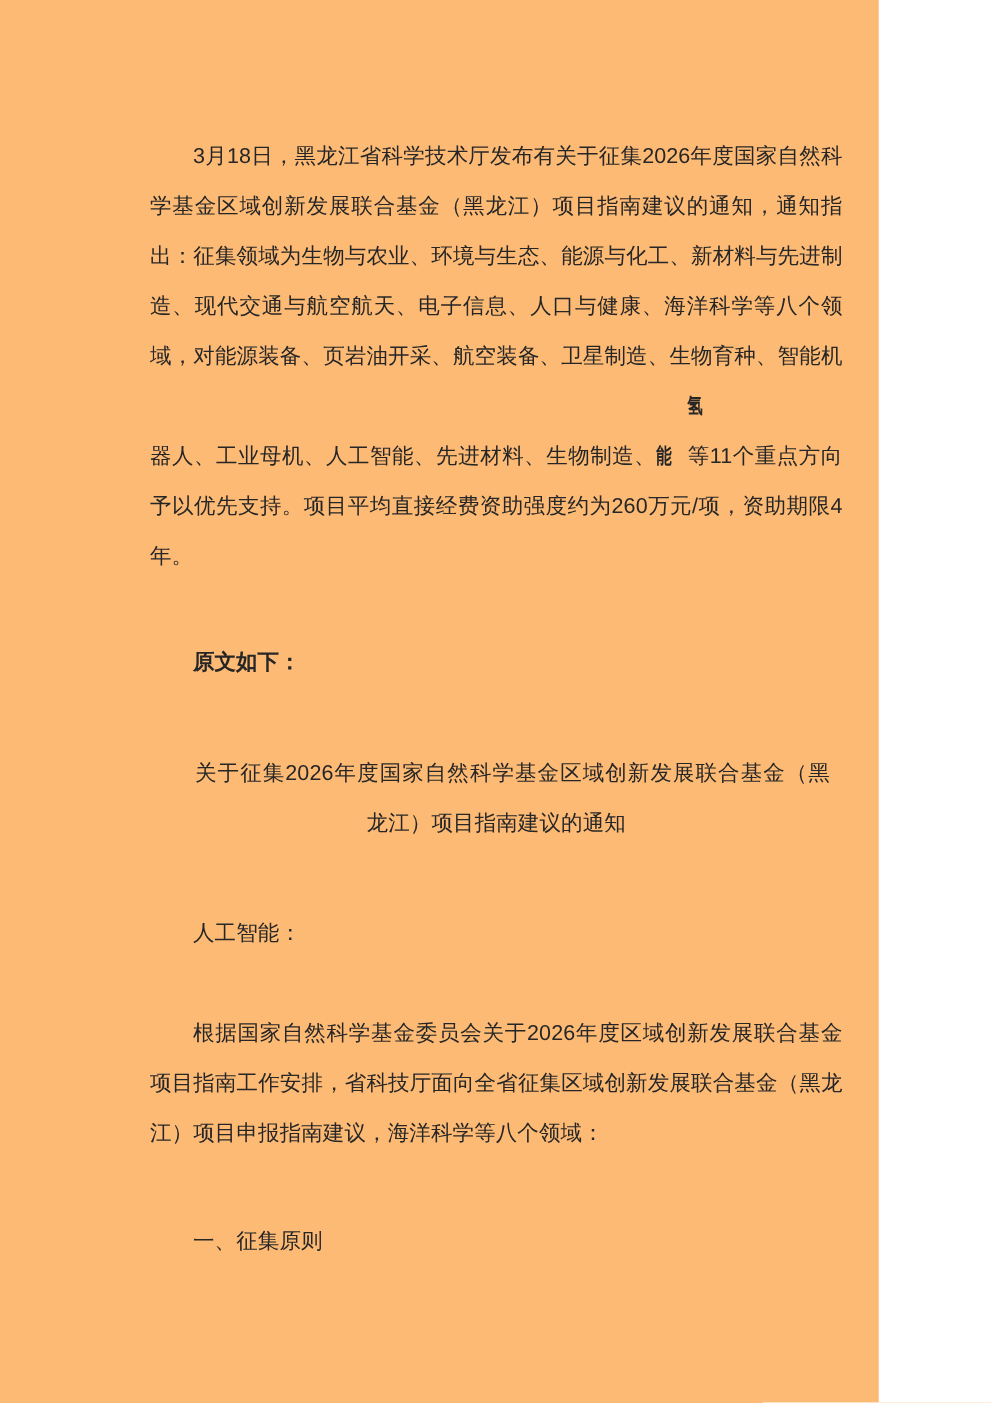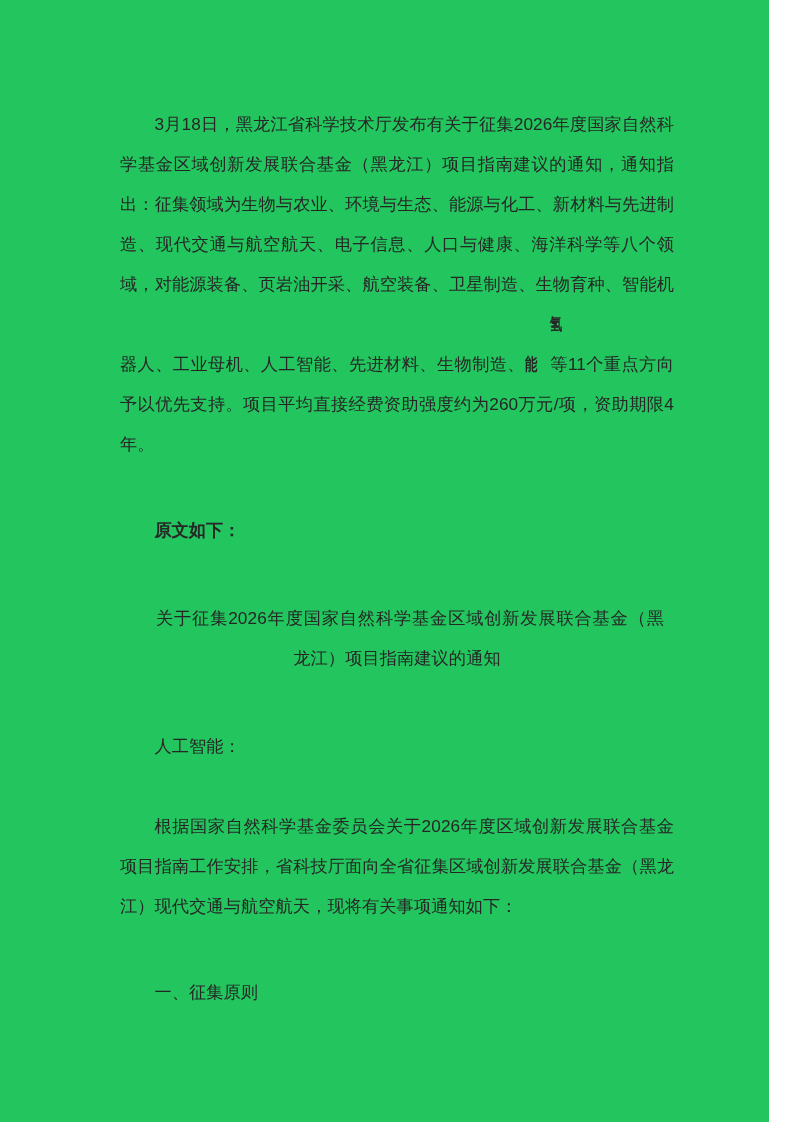--- a/index.html
+++ b/index.html
@@ -12,23 +12,23 @@
     width: 793px;
     height: 1122px;
     overflow: hidden;
     font-family: "Liberation Sans", "DejaVu Sans", sans-serif;
     color: #262626;
     -webkit-font-smoothing: antialiased;
   }
 
   .page {
     position: relative;
-    width: 769px;
+    width: 703px;
     height: 1122px;
-    background: #22c55e;
+    background: #fdba74;
     box-sizing: border-box;
   }
 
   .content {
     position: absolute;
     left: 120px;
     top: 104px;
     width: 554px;
   }
 
@@ -52,20 +52,21 @@
   }
 
   
   .bold-head {
     font-size: 17.2px;
     line-height: 40px;
     font-weight: bold;
     text-indent: 2em;
     margin: 0;
     text-align: left;
+    font-family: Liberation Serif, serif;
   }
 
   
   .doc-title {
     font-size: 17.2px;
     line-height: 40px;
     text-align: center;
     margin: 8px;
     letter-spacing: 0.1px;
     word-break: break-all;
@@ -124,20 +125,20 @@
       <span class="tl-1">关于征集2026年度国家自然科学基金区域创新发展联合基金（黑</span>
       <span class="tl-2">龙江）项目指南建议的通知</span>
     </div>
 
     <div class="gap-sm"></div>
 
     <p class="plain-indent">人工智能：</p>
 
     <div class="gap-sm"></div>
 
-    <p class="para indent last-line-left">根据国家自然科学基金委员会关于2026年度区域创新发展联合基金项目指南工作安排，省科技厅面向全省征集区域创新发展联合基金（黑龙江）现代交通与航空航天，现将有关事项通知如下：</p>
+    <p class="para indent last-line-left">根据国家自然科学基金委员会关于2026年度区域创新发展联合基金项目指南工作安排，省科技厅面向全省征集区域创新发展联合基金（黑龙江）项目申报指南建议，海洋科学等八个领域：</p>
 
     <div class="gap-md"></div>
 
     <p class="plain-indent">一、征集原则</p>
 
   </div>
 </div>
 
 </body></html>

